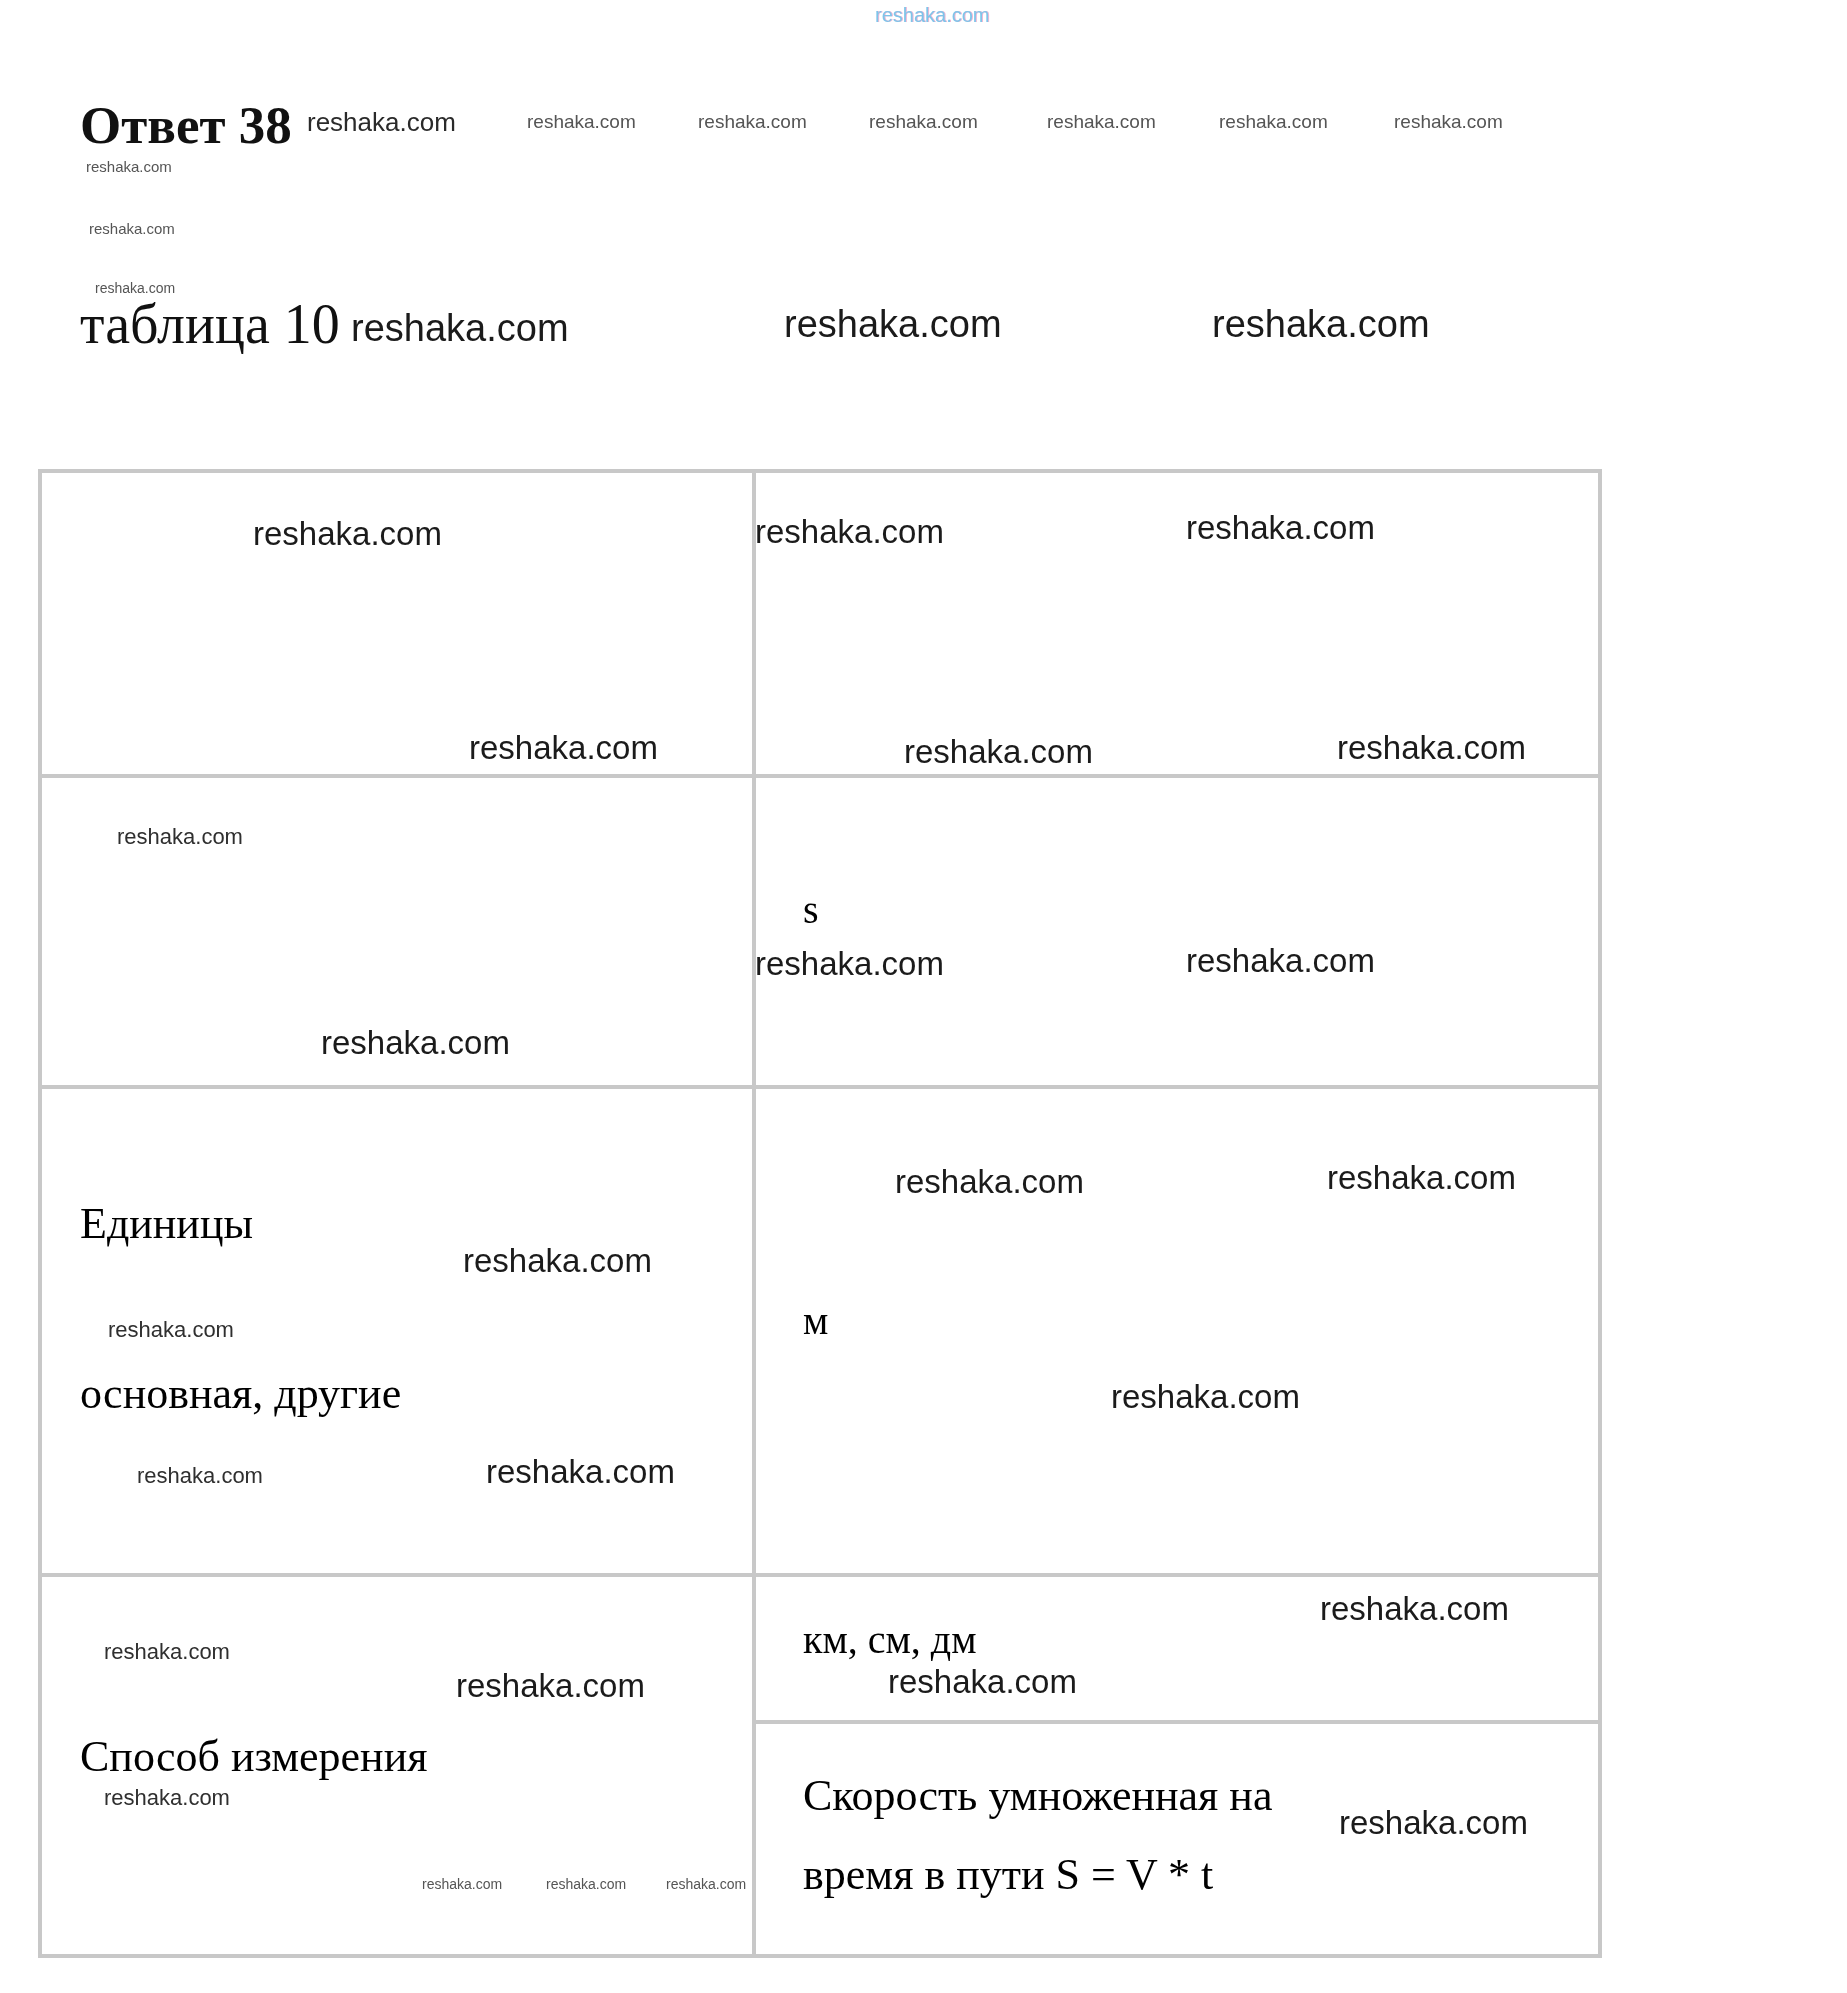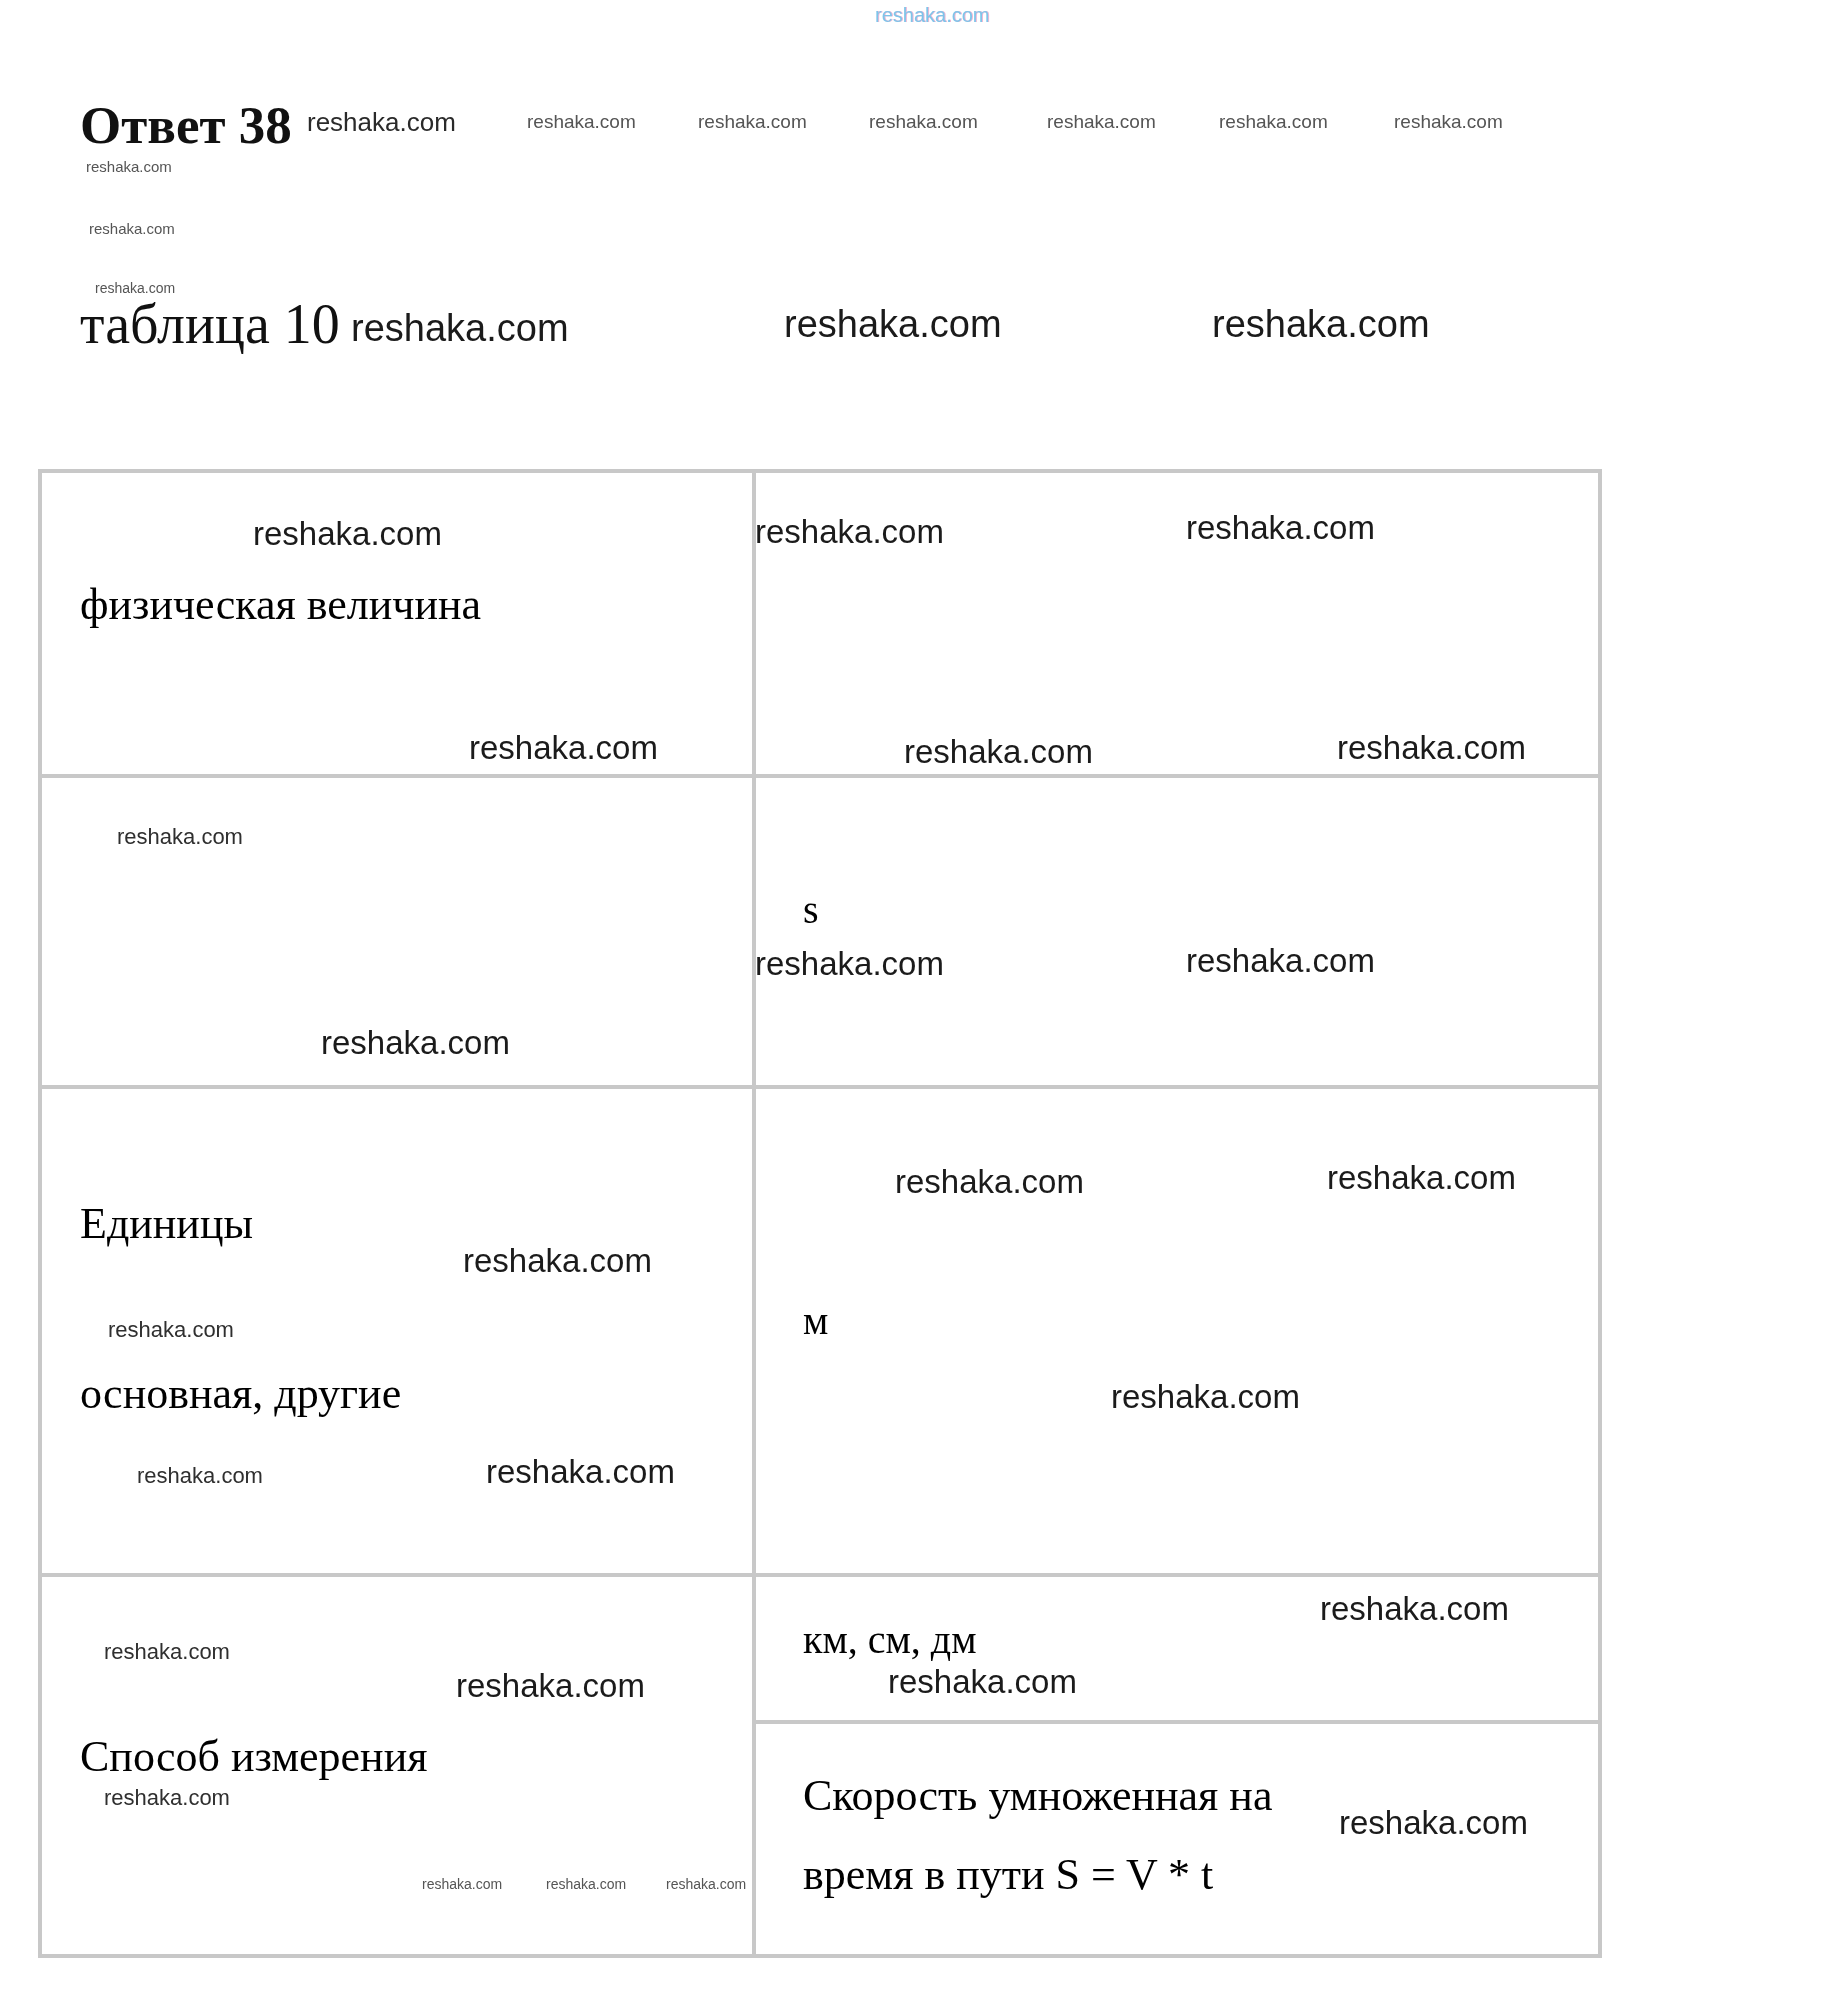--- a/index.html
+++ b/index.html
@@ -72,21 +72,20 @@
   <span class="abs wm wm-xl" style="left:1212px; top:303px;">reshaka.com</span>
 
   <div class="tframe"></div>
   <div class="gridline" style="left:752px; top:469px;  width:4px;   height:1489px;"></div>
   <div class="gridline" style="left:38px;  top:774px;  width:1564px; height:4px;"></div>
   <div class="gridline" style="left:38px;  top:1085px; width:1564px; height:4px;"></div>
   <div class="gridline" style="left:38px;  top:1573px; width:1564px; height:4px;"></div>
   <div class="gridline" style="left:752px; top:1720px; width:849px;  height:4px;"></div>
 
   <span class="abs wm wm-lg" style="left:253px; top:515px;">reshaka.com</span>
-  <span class="abs cell-text" style="left:80px; top:579px;">физическая величина</span>
   <span class="abs wm wm-lg" style="left:469px; top:729px;">reshaka.com</span>
 
   <span class="abs wm wm-lg" style="left:755px;  top:513px;">reshaka.com</span>
   <span class="abs wm wm-lg" style="left:1186px; top:509px;">reshaka.com</span>
   <span class="abs wm wm-lg" style="left:904px;  top:733px;">reshaka.com</span>
   <span class="abs wm wm-lg" style="left:1337px; top:729px;">reshaka.com</span>
 
   <span class="abs wm wm-md" style="left:117px; top:824px;">reshaka.com</span>
   <span class="abs wm wm-lg" style="left:321px; top:1024px;">reshaka.com</span>
 

